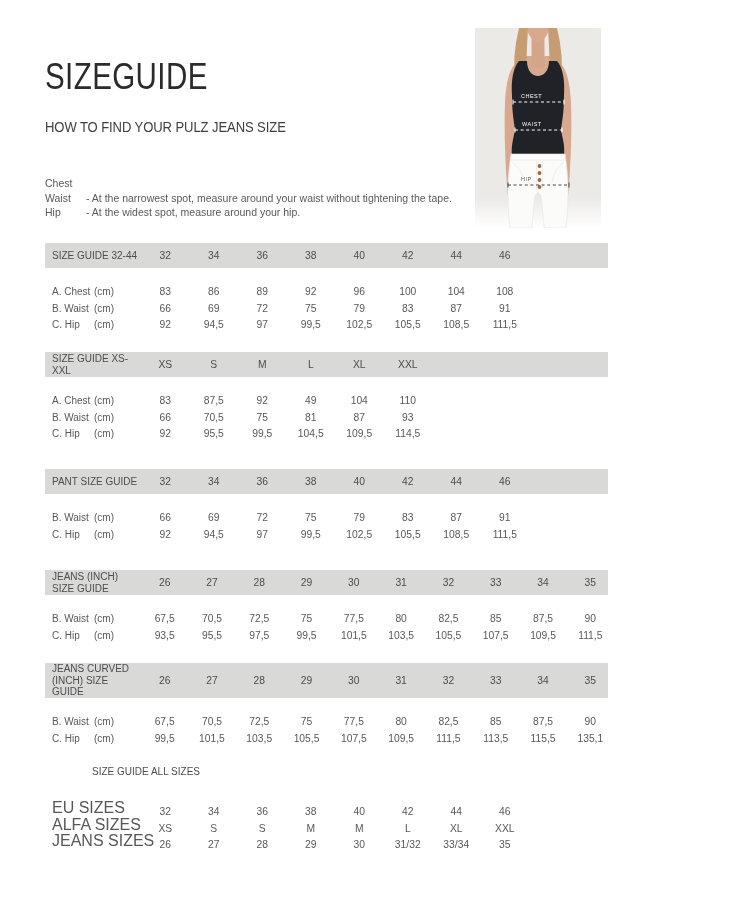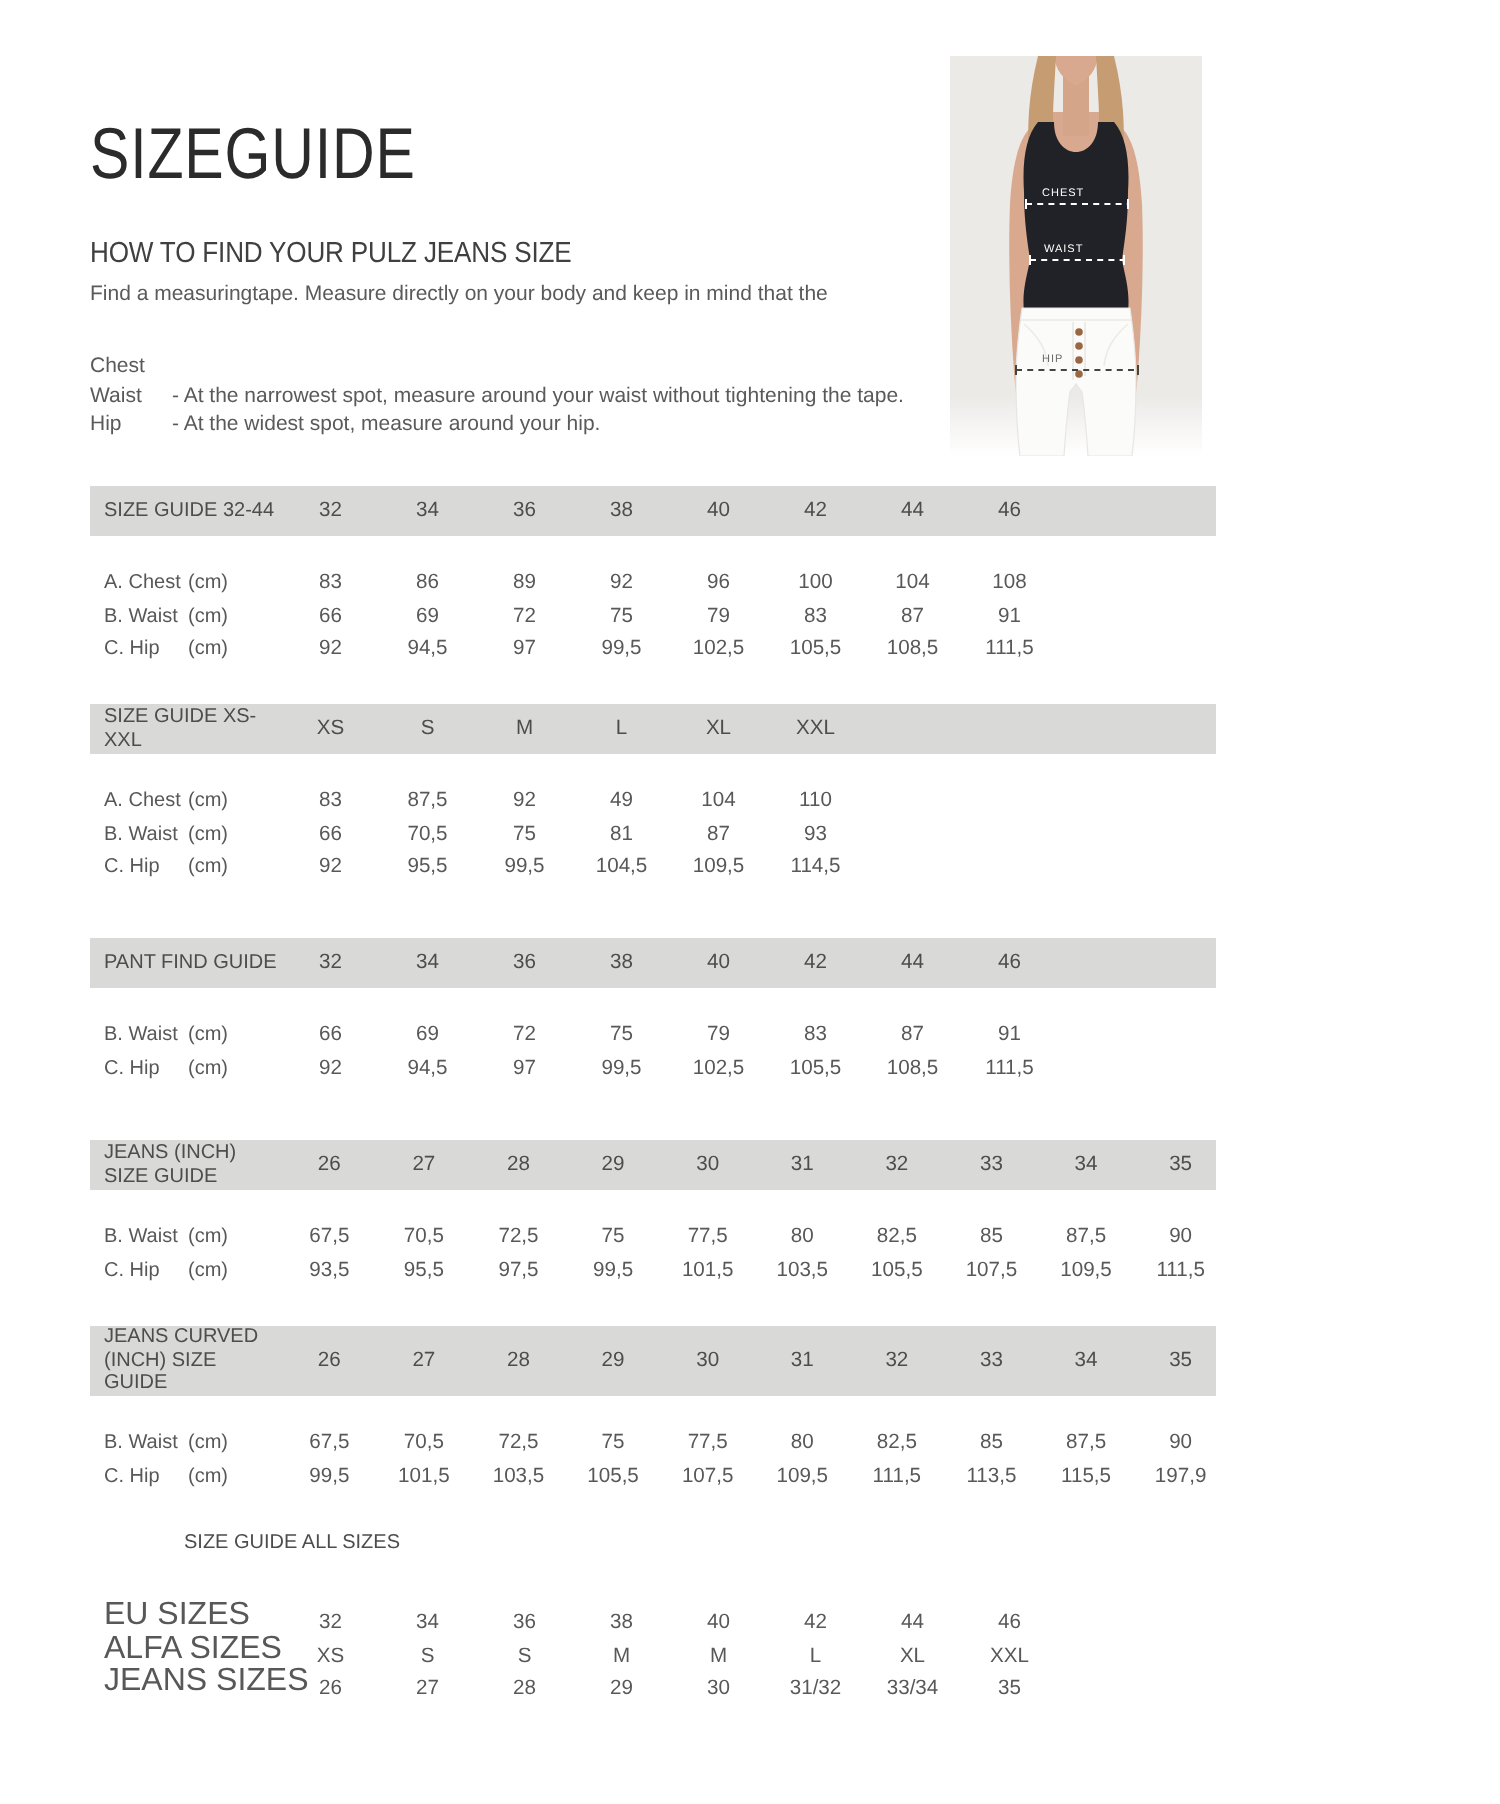--- a/index.html
+++ b/index.html
@@ -107,21 +107,20 @@
       <line x1="33" y1="157" x2="94" y2="157" stroke="#45453f" stroke-width="1" stroke-dasharray="3 2.6"></line>
       <line x1="33" y1="154.5" x2="33" y2="159.5" stroke="#45453f" stroke-width="1"></line>
       <line x1="94" y1="154.5" x2="94" y2="159.5" stroke="#45453f" stroke-width="1"></line>
       <text x="46" y="153" font-size="5.5" fill="#6b6b66" letter-spacing="0.5" font-family="Liberation Sans, sans-serif">HIP</text>
     </svg>
   </div>
 
   <h2 class="section-heading">HOW TO FIND YOUR PULZ JEANS SIZE</h2>
 
   <div class="intro">
-    <div class="intro-line">Find a measuringtape. Measure directly on your body and keep in mind that the</div>
   </div>
 
   <div class="instructions">
     <div class="instr-row">
       <span class="instr-term">Chest</span>
     </div>
     <div class="instr-row">
       <span class="instr-term">Waist</span>
       <span class="instr-desc">- At the narrowest spot, measure around your waist without tightening the tape.</span>
     </div>
@@ -248,21 +247,21 @@
             <span class="cell">99,5</span>
             <span class="cell">104,5</span>
             <span class="cell">109,5</span>
             <span class="cell">114,5</span>
           </div>
         </div>
       </div>
     </div>
   <div class="sizetable" style="top:469px">
       <div class="bar c8">
-        <span class="bar-label">PANT FIND GUIDE</span>
+        <span class="bar-label">PANT SIZE GUIDE</span>
         <div class="cells">
           <span class="cell">32</span>
           <span class="cell">34</span>
           <span class="cell">36</span>
           <span class="cell">38</span>
           <span class="cell">40</span>
           <span class="cell">42</span>
           <span class="cell">44</span>
           <span class="cell">46</span>
         </div>
@@ -401,21 +400,21 @@
           <div class="cells">
             <span class="cell">99,5</span>
             <span class="cell">101,5</span>
             <span class="cell">103,5</span>
             <span class="cell">105,5</span>
             <span class="cell">107,5</span>
             <span class="cell">109,5</span>
             <span class="cell">111,5</span>
             <span class="cell">113,5</span>
             <span class="cell">115,5</span>
-            <span class="cell">197,9</span>
+            <span class="cell">135,1</span>
           </div>
         </div>
       </div>
     </div>
 
   <div class="allsizes-title">SIZE GUIDE ALL SIZES</div>
   <div class="allsizes">
       <div class="c8">
         <div class="trow">
           <div class="trow-label">

